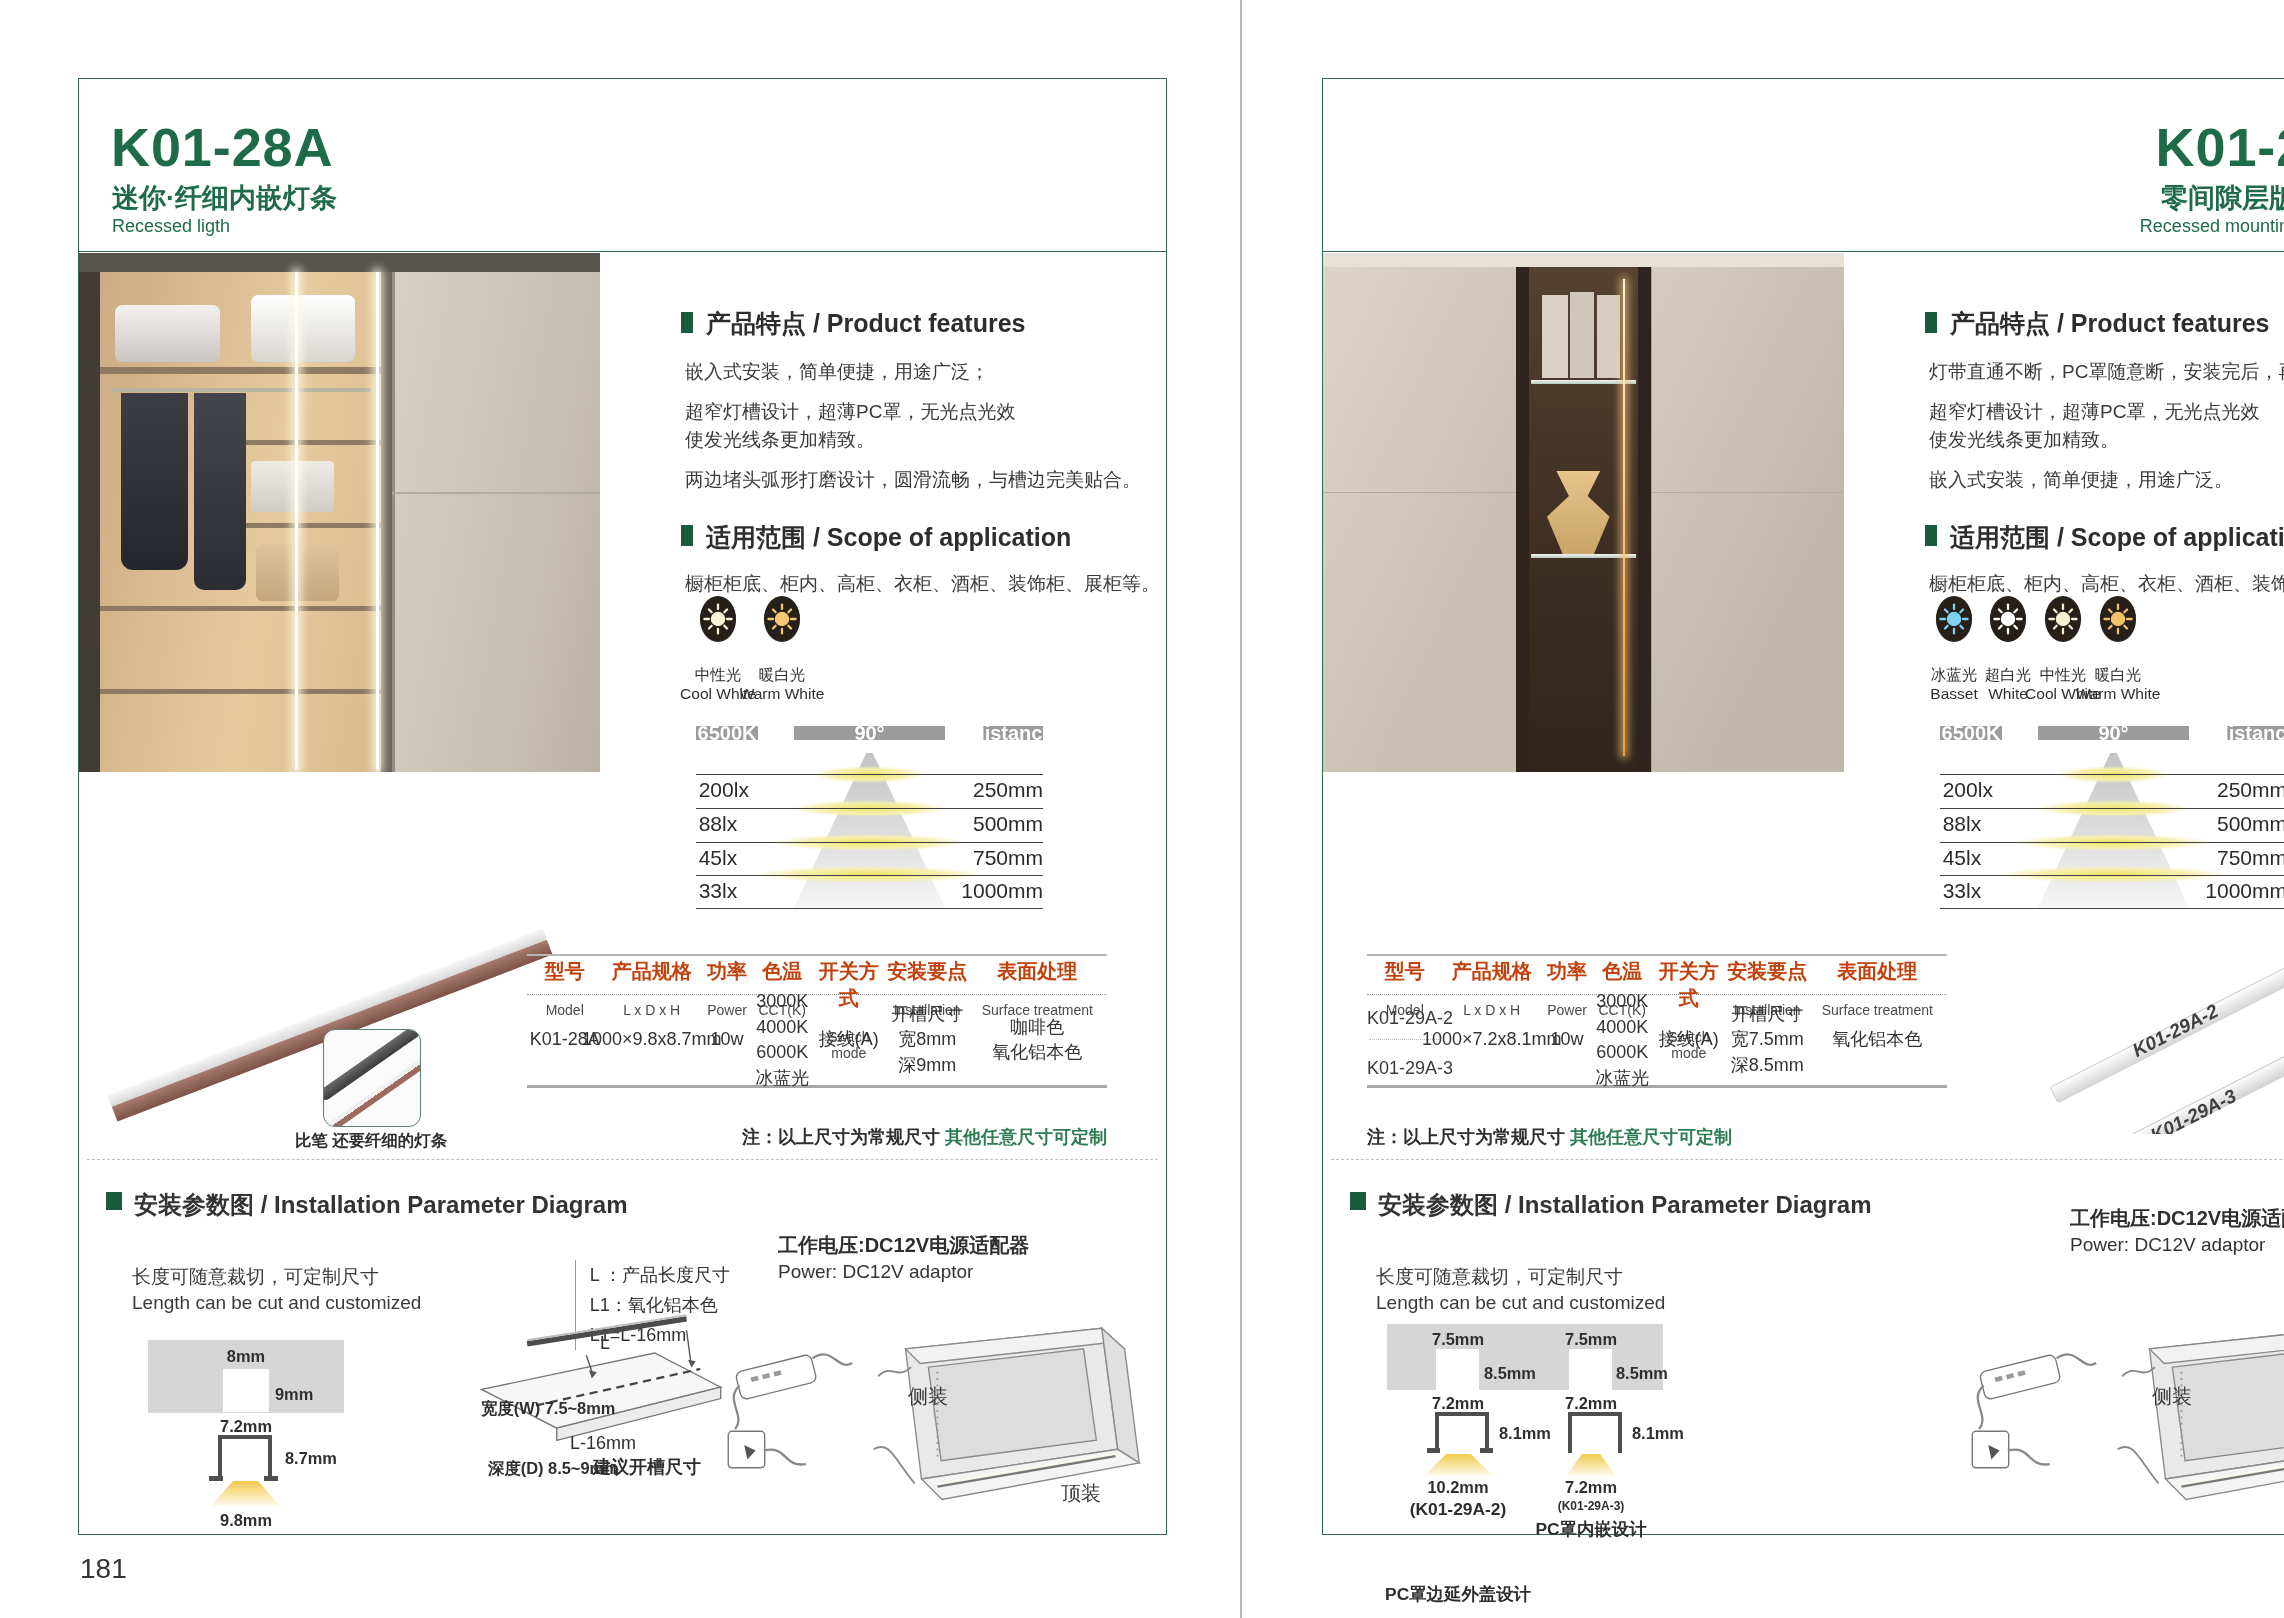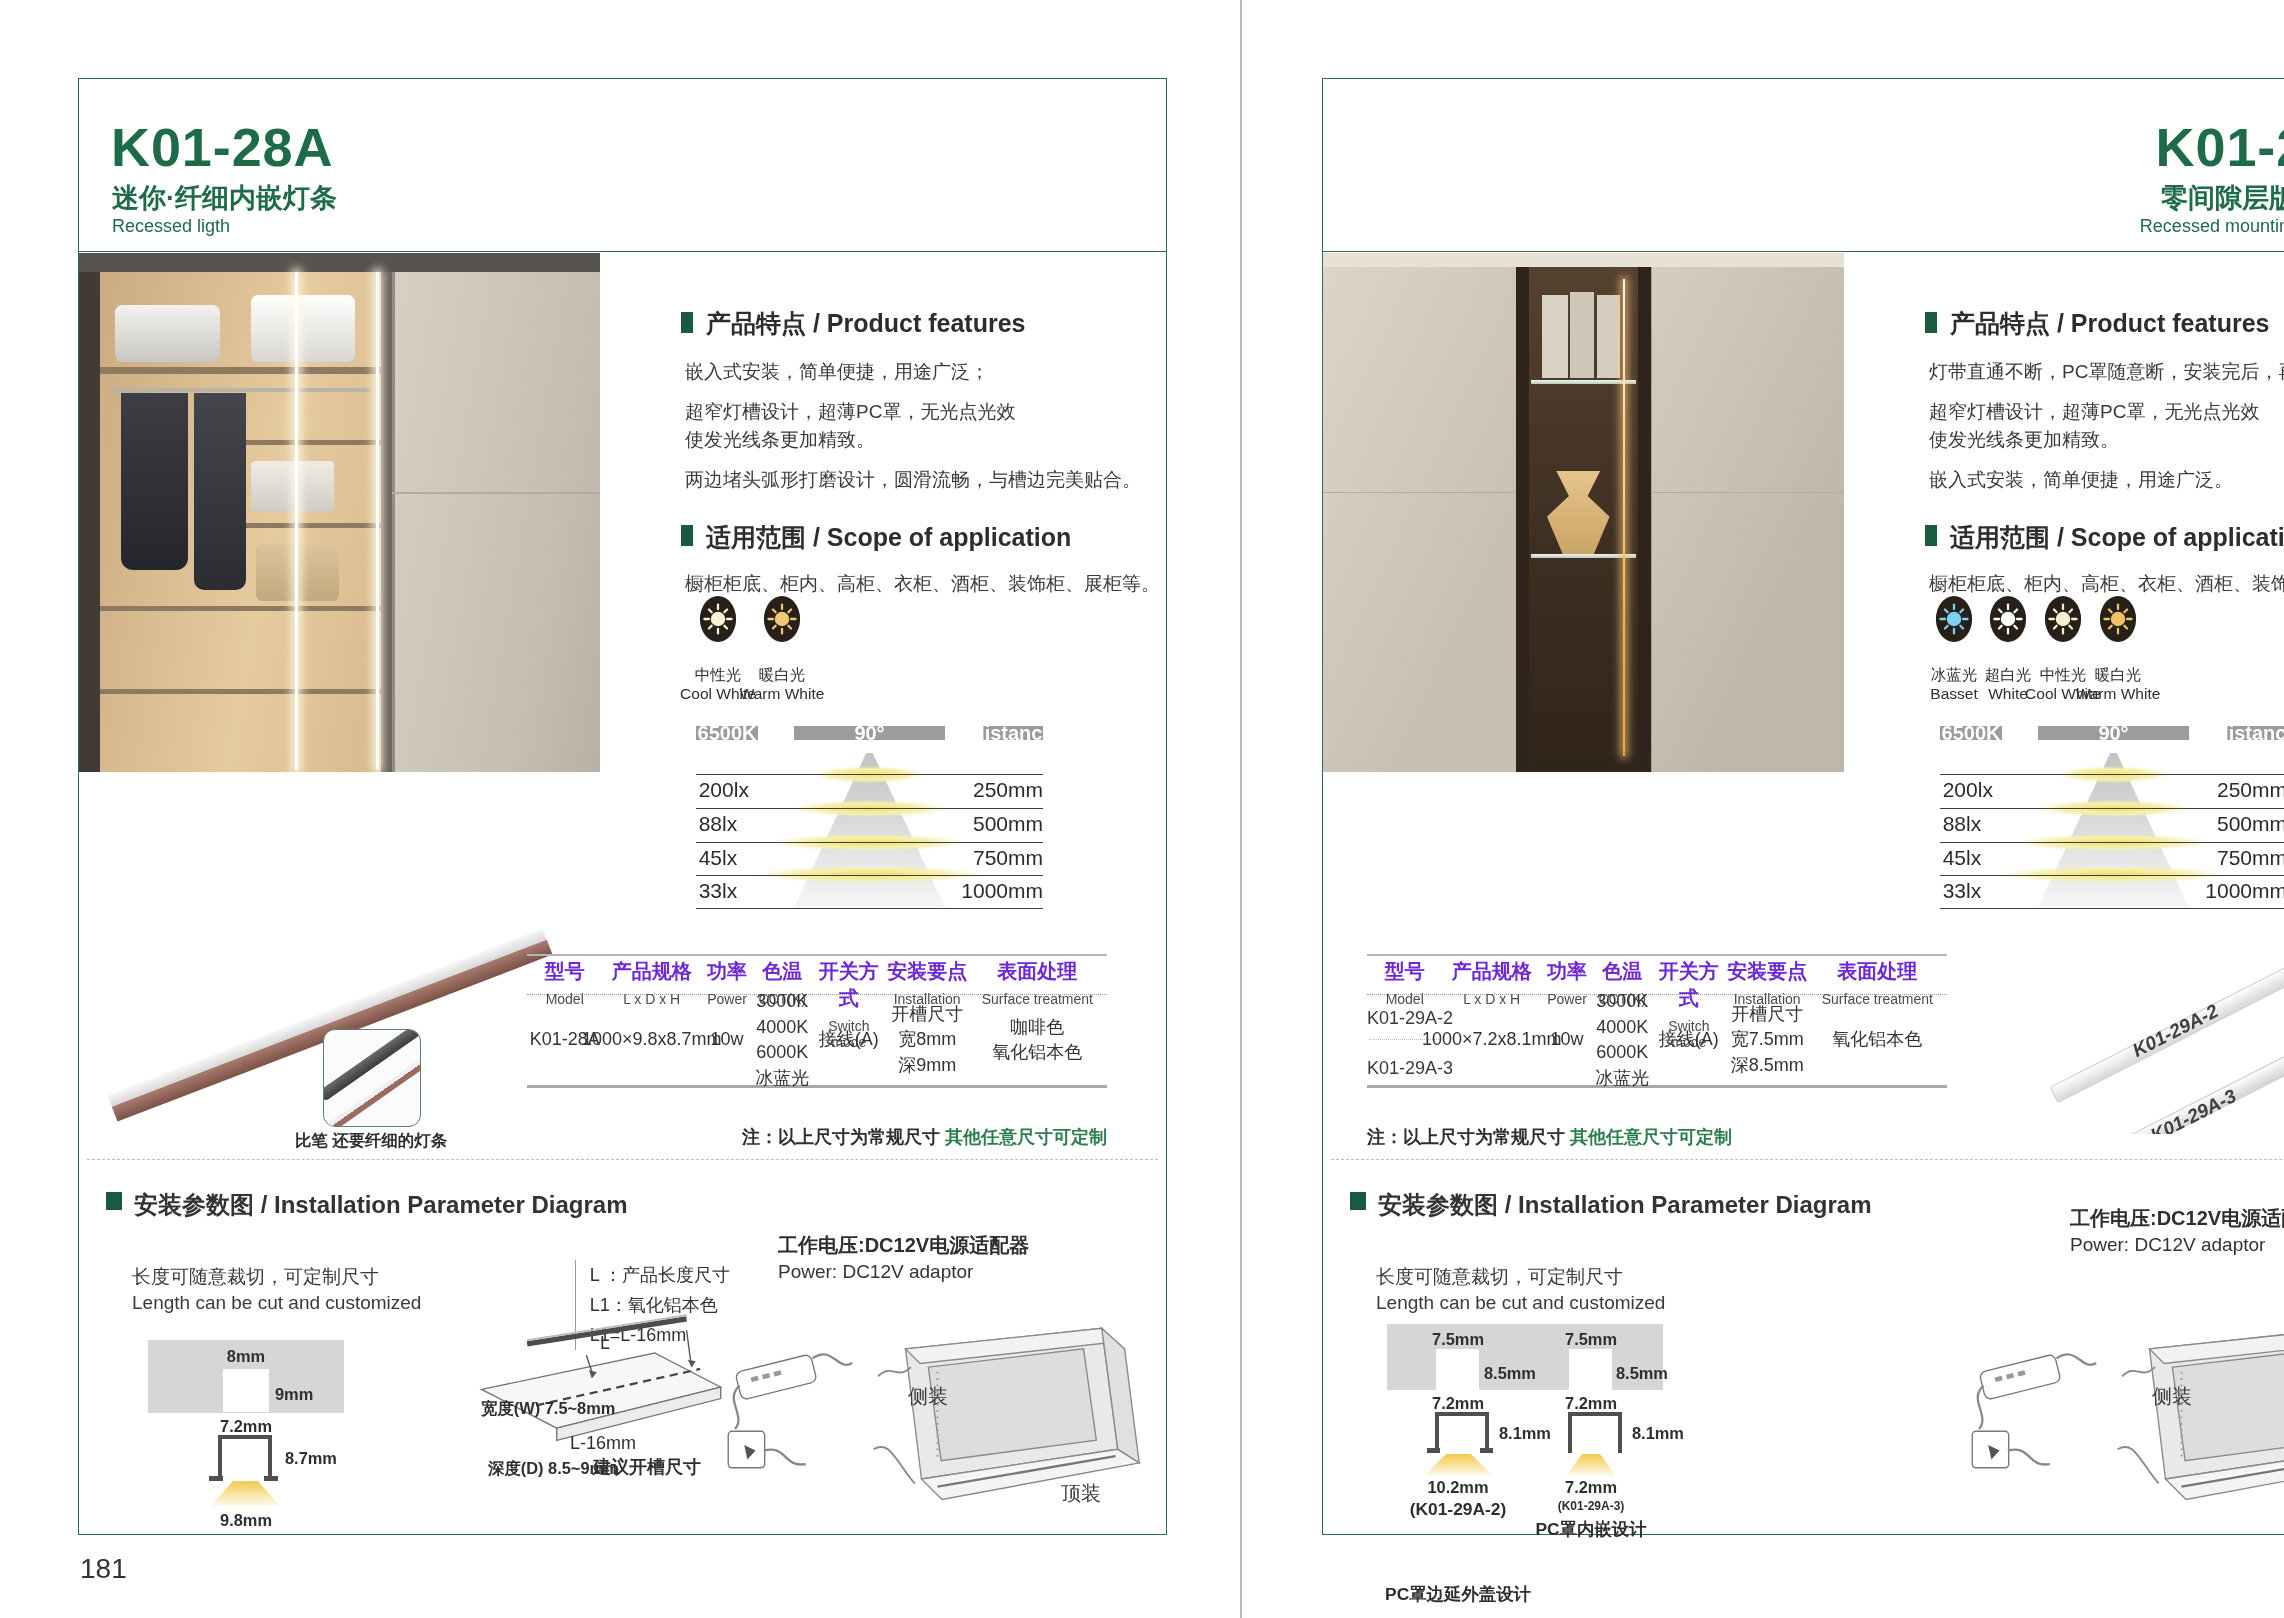--- a/index.html
+++ b/index.html
@@ -25,22 +25,22 @@
   .cone{position:absolute;clip-path:polygon(48% 0,52% 0,100% 100%,0 100%);
         background:linear-gradient(rgba(185,185,185,.85),rgba(228,228,228,.35));}
   .cel{position:absolute;height:17.4px;border-radius:50%;
        background:radial-gradient(closest-side,#efe26a,#f6f0ae 65%,rgba(246,240,174,0));}
   .spec{position:absolute;width:580px;height:134px;}
   .spec-top{position:absolute;top:0;left:0;right:0;height:1.8px;background:#b5b5b5;}
   .spec-dot{position:absolute;top:40px;left:0;right:0;border-top:1.4px dotted #9a9a9a;}
   .spec-bot{position:absolute;bottom:0;left:0;right:0;height:2.7px;background:#a8a8a8;}
   .cols{display:flex;height:100%;}
   .col{position:relative;text-align:center;}
-  .hcn{font-size:20px;font-weight:bold;color:#6d28d9;margin-top:3.7px;}
-  .hen{font-size:14px;color:#4a4a4a;margin-top:6px;}
+  .hcn{font-size:20px;font-weight:bold;color:#c2410c;margin-top:3.7px;}
+  .hen{font-size:14px;color:#4a4a4a;margin-top:17px;}
   .cellwrap{position:absolute;top:42px;bottom:3.7px;left:0;right:0;display:flex;flex-direction:column;
             align-items:center;justify-content:center;font-size:18px;line-height:25.6px;color:#333;}
   .notetxt{position:absolute;font-size:18px;font-weight:bold;white-space:nowrap;}
   .dashsep{position:absolute;left:8.2px;right:8.2px;border-top:1.8px dashed #bdbdbd;}
   .inst-title{position:absolute;font-size:24px;font-weight:bold;color:#333;white-space:nowrap;}
   .dim{position:absolute;font-size:16.4px;font-weight:bold;color:#2f2f2f;white-space:nowrap;}
   .dimc{transform:translateX(-50%);text-align:center;}
   .grayblock{position:absolute;background:#d6d6d6;}
   .notch{position:absolute;background:#ffffff;}
   .uprof{position:absolute;border:4.6px solid #4f4f4f;border-bottom:none;background:#fff;}

